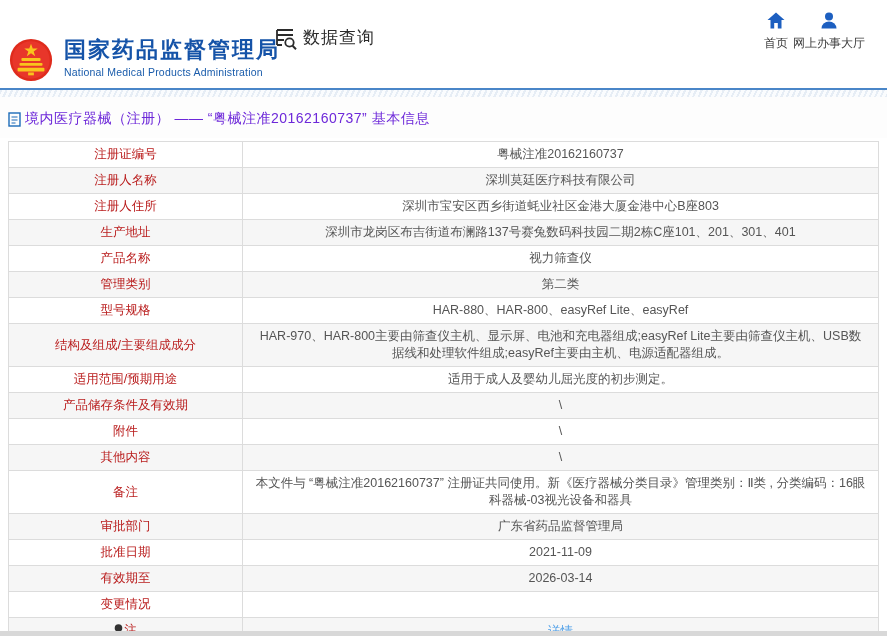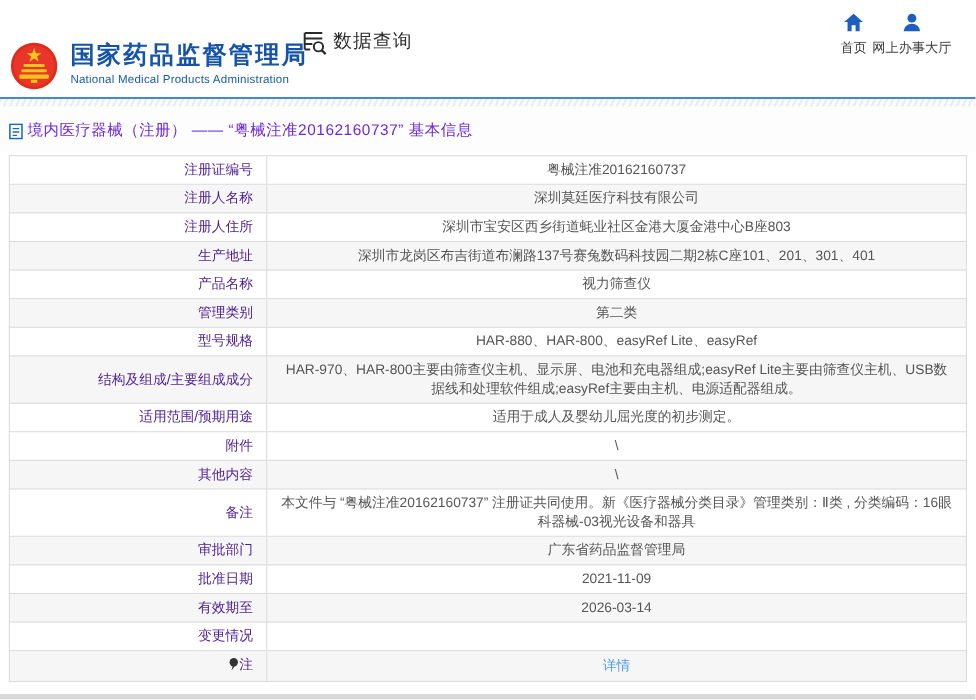--- a/index.html
+++ b/index.html
@@ -77,22 +77,22 @@
   }
   .reg-table td {
     border: 1px solid #dcdcdc;
     font-size: 12.5px;
     line-height: 17px;
     padding: 4px 12px;
     vertical-align: middle;
   }
   .reg-table td.label-cell {
     width: 234px;
-    text-align: right;
-    color: #4c1d95;
+    text-align: center;
+    color: #b91c1c;
     background: transparent;
   }
   .reg-table td.value-cell {
     text-align: center;
     color: #555;
     word-break: break-all;
   }
   .reg-table tr.stripe { background: #f6f6f6; }
   .reg-table a.detail-link {
     color: #4c9ee8; text-decoration: none; cursor: pointer;
@@ -195,20 +195,24 @@
           <td class="value-cell">HAR-880、HAR-800、easyRef Lite、easyRef</td>
         </tr>
         <tr class="stripe">
           <td class="label-cell">结构及组成/主要组成成分</td>
           <td class="value-cell">HAR-970、HAR-800主要由筛查仪主机、显示屏、电池和充电器组成;easyRef Lite主要由筛查仪主机、USB数据线和处理软件组成;easyRef主要由主机、电源适配器组成。</td>
         </tr>
         <tr>
           <td class="label-cell">适用范围/预期用途</td>
           <td class="value-cell">适用于成人及婴幼儿屈光度的初步测定。</td>
         </tr>
+        <tr class="stripe">
+          <td class="label-cell">产品储存条件及有效期</td>
+          <td class="value-cell">\</td>
+        </tr>
         <tr>
           <td class="label-cell">附件</td>
           <td class="value-cell">\</td>
         </tr>
         <tr class="stripe">
           <td class="label-cell">其他内容</td>
           <td class="value-cell">\</td>
         </tr>
         <tr>
           <td class="label-cell">备注</td>

